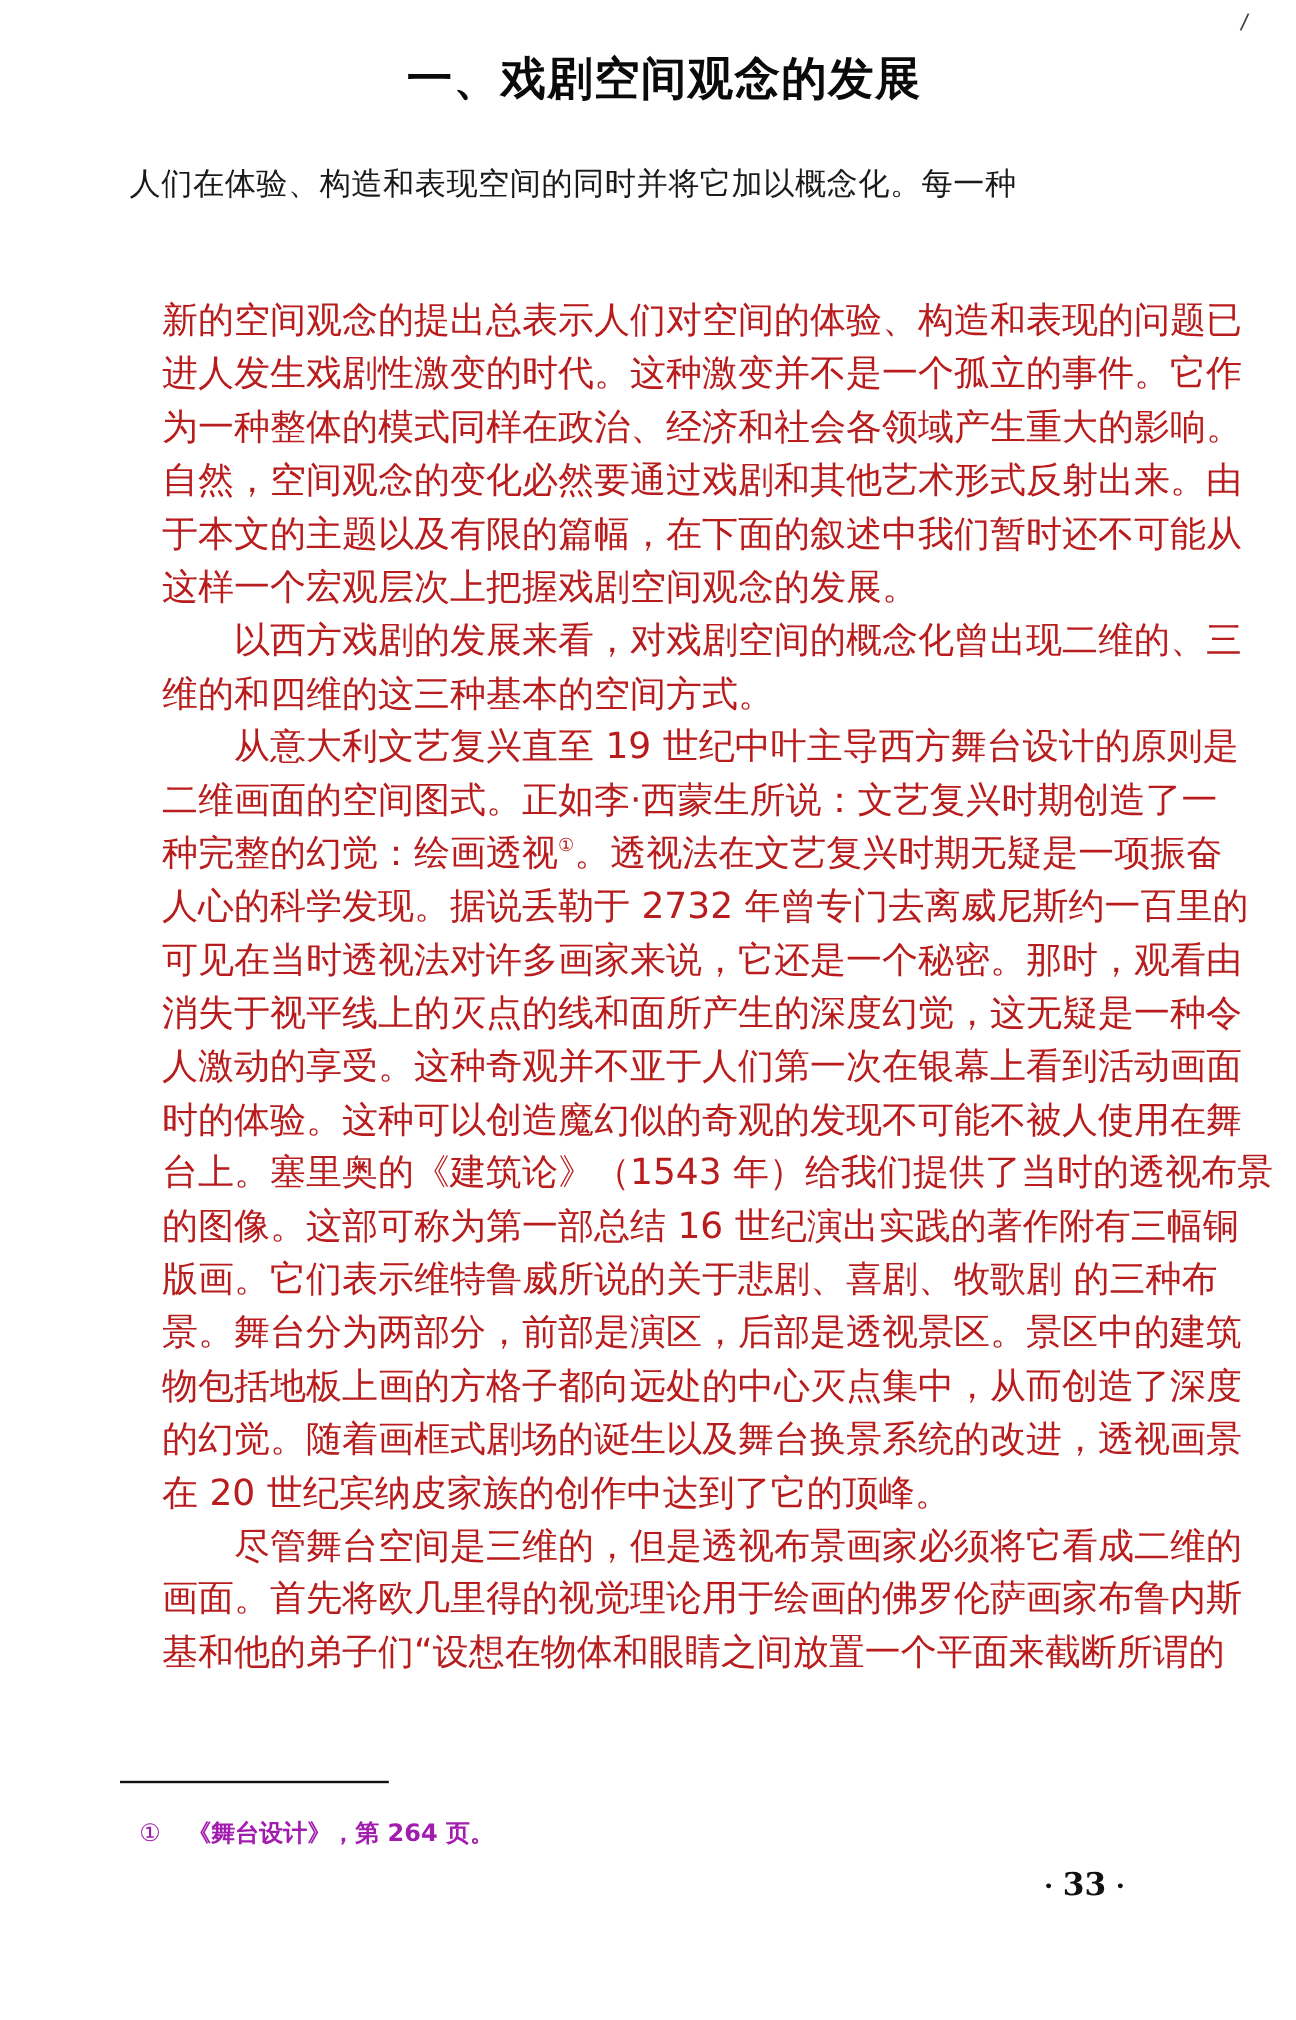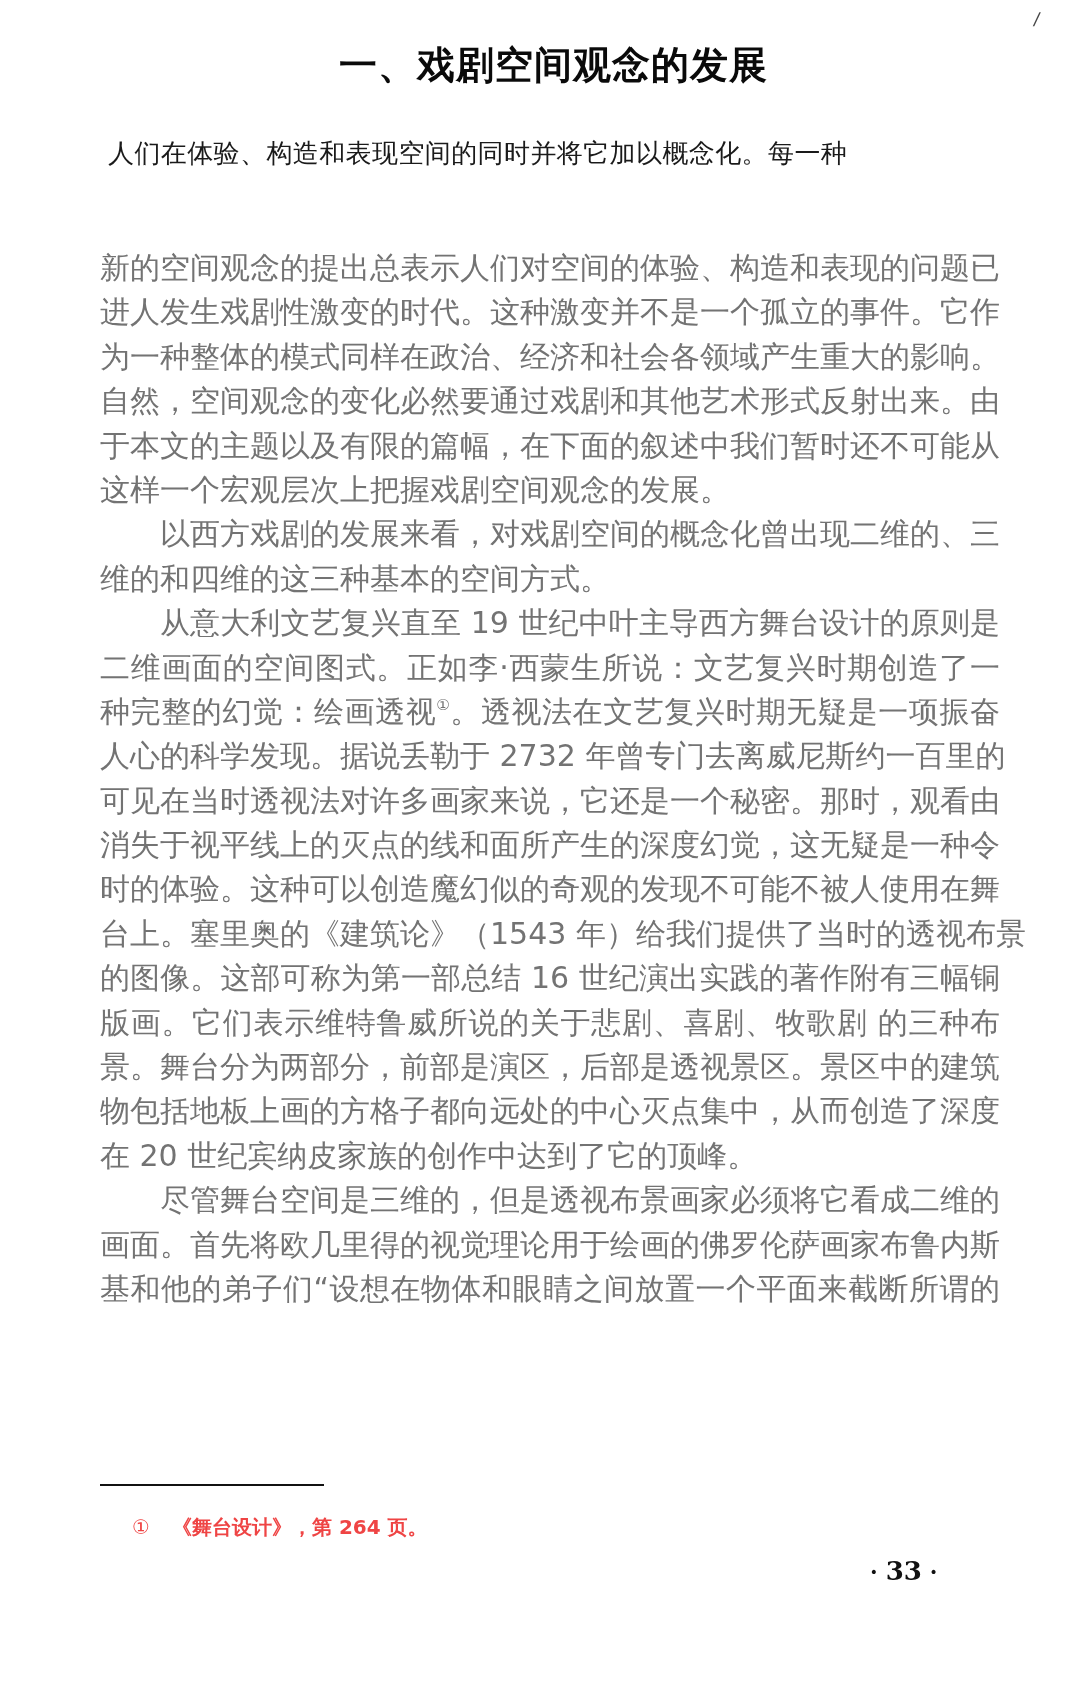--- a/index.html
+++ b/index.html
@@ -51,21 +51,22 @@
       top: 246px;
       width: 900px;
     }
     .line {
       height: 44.4px;
       line-height: 44.4px;
       font-size: 30px;
       white-space: nowrap;
       text-align: justify;
       text-align-last: justify;
-      color: #737373;
+      color: #b91c1c;
+      margin-left: 35px;
     }
     .line.indent {
       padding-left: 60px;
     }
     .line.last {
       text-align-last: left;
     }
     .line sup {
       font-size: 15px;
       vertical-align: 12px;
@@ -74,25 +75,25 @@
     .footnote-rule {
       position: absolute;
       left: 100px;
       top: 1484px;
       width: 224px;
       height: 0;
       border-top: 2px solid #111;
     }
     .footnote {
       position: absolute;
-      left: 132px;
+      left: 116px;
       top: 1514px;
       font-size: 20px;
       font-weight: bold;
-      color: #ef4444;
+      color: #a21caf;
       white-space: nowrap;
     }
     .footnote .marker {
       display: inline-block;
       margin-right: 22px;
       font-weight: normal;
     }
     .page-number {
       position: absolute;
       left: 862px;
@@ -125,26 +126,28 @@
   <div class="line">于本文的主题以及有限的篇幅，在下面的叙述中我们暂时还不可能从</div>
   <div class="line last">这样一个宏观层次上把握戏剧空间观念的发展。</div>
   <div class="line indent">以西方戏剧的发展来看，对戏剧空间的概念化曾出现二维的、三</div>
   <div class="line last">维的和四维的这三种基本的空间方式。</div>
   <div class="line indent">从意大利文艺复兴直至 19 世纪中叶主导西方舞台设计的原则是</div>
   <div class="line">二维画面的空间图式。正如李·西蒙生所说：文艺复兴时期创造了一</div>
   <div class="line"><span>种完整的幻觉：绘画透视</span><sup>①</sup><span>。透视法在文艺复兴时期无疑是一项振奋</span></div>
   <div class="line">人心的科学发现。据说丢勒于 2732 年曾专门去离威尼斯约一百里的</div>
   <div class="line">可见在当时透视法对许多画家来说，它还是一个秘密。那时，观看由</div>
   <div class="line">消失于视平线上的灭点的线和面所产生的深度幻觉，这无疑是一种令</div>
+  <div class="line">人激动的享受。这种奇观并不亚于人们第一次在银幕上看到活动画面</div>
   <div class="line">时的体验。这种可以创造魔幻似的奇观的发现不可能不被人使用在舞</div>
   <div class="line">台上。塞里奥的《建筑论》（1543 年）给我们提供了当时的透视布景</div>
   <div class="line">的图像。这部可称为第一部总结 16 世纪演出实践的著作附有三幅铜</div>
   <div class="line">版画。它们表示维特鲁威所说的关于悲剧、喜剧、牧歌剧 的三种布</div>
   <div class="line">景。舞台分为两部分，前部是演区，后部是透视景区。景区中的建筑</div>
   <div class="line">物包括地板上画的方格子都向远处的中心灭点集中，从而创造了深度</div>
+  <div class="line">的幻觉。随着画框式剧场的诞生以及舞台换景系统的改进，透视画景</div>
   <div class="line last">在 20 世纪宾纳皮家族的创作中达到了它的顶峰。</div>
   <div class="line indent">尽管舞台空间是三维的，但是透视布景画家必须将它看成二维的</div>
   <div class="line">画面。首先将欧几里得的视觉理论用于绘画的佛罗伦萨画家布鲁内斯</div>
   <div class="line">基和他的弟子们“设想在物体和眼睛之间放置一个平面来截断所谓的</div>
 </div>
 
 <div class="footnote-rule"></div>
 
 <div class="footnote">
   <span class="marker">①</span><span>《舞台设计》，第 264 页。</span>

